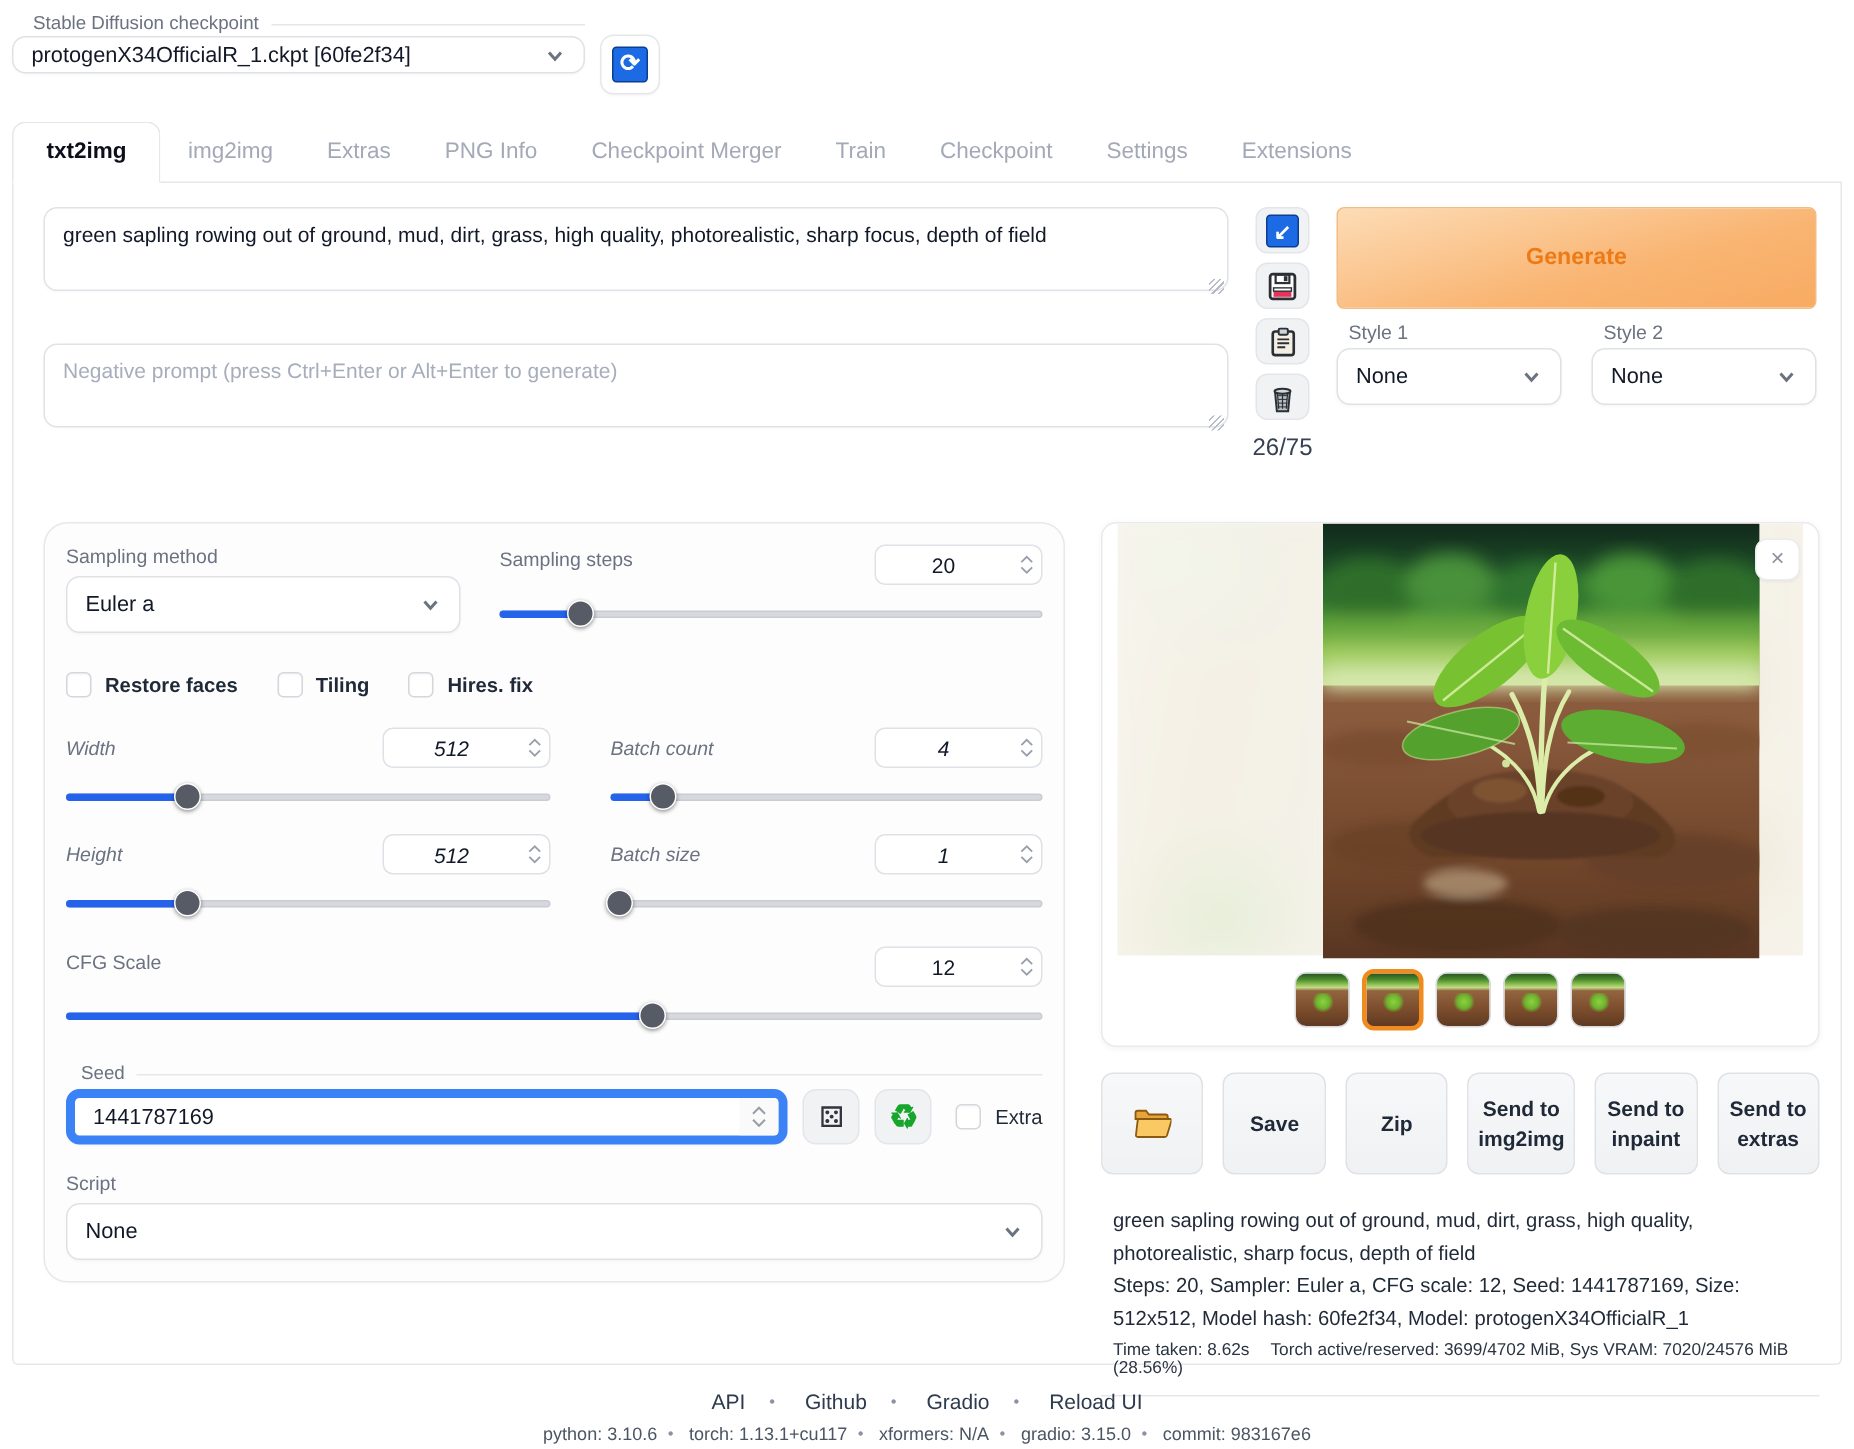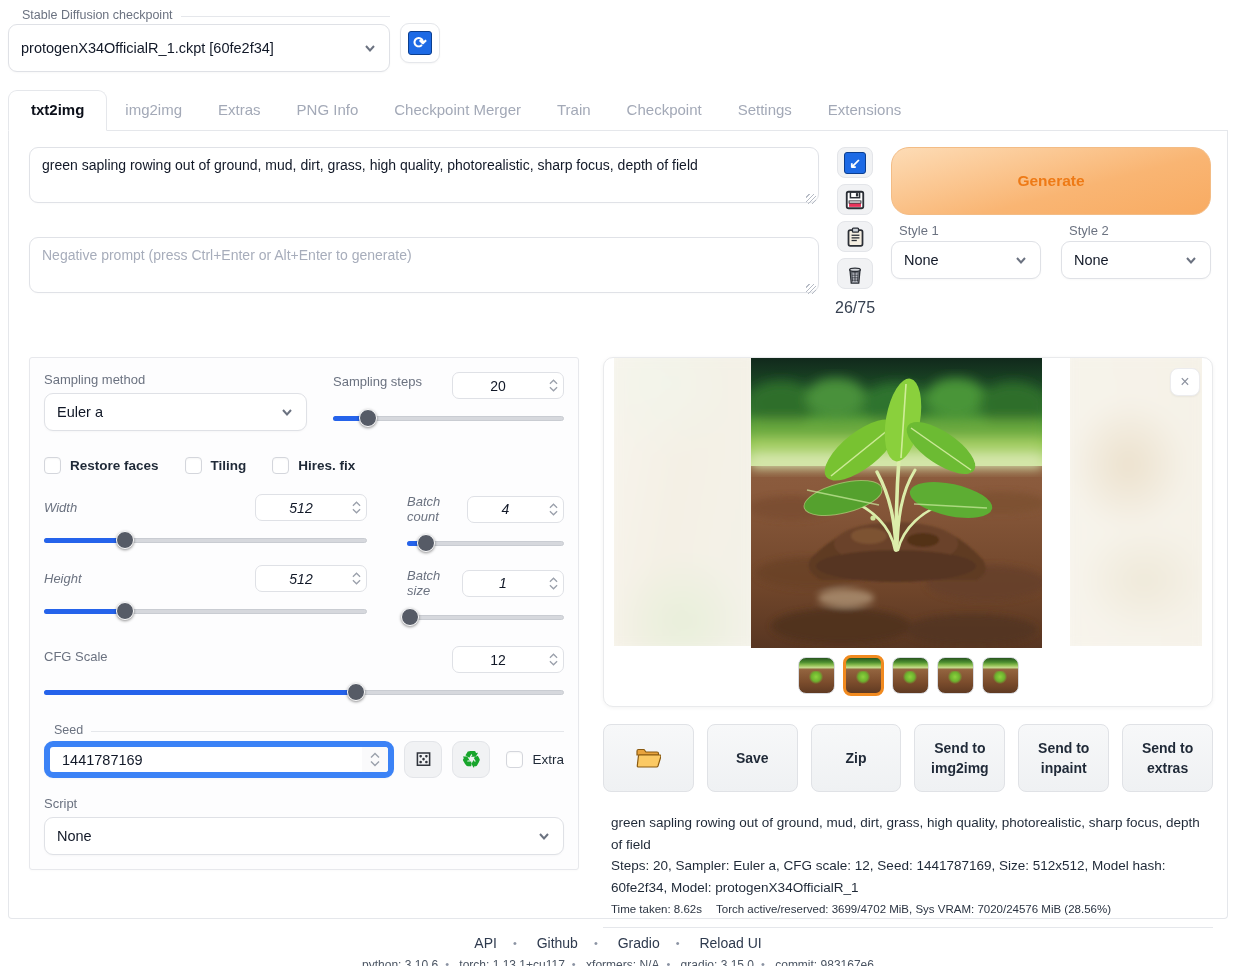--- a/index.html
+++ b/index.html
@@ -4,21 +4,21 @@
 <style>
   * { margin:0; padding:0; box-sizing:border-box; }
   html,body { width:1236px; height:966px; background:#fff; font-family:"Liberation Sans", sans-serif; color:#1f2937; overflow:hidden; }
 
   
   .topbar { display:flex; align-items:flex-start; gap:10px; padding:8px 8px 12px 8px; }
   .ckpt-group { width:382px; }
   .label-row { display:flex; align-items:center; gap:8px; padding:0 0 2px 14px; }
   .fld-label { font-size:12.5px; color:#6b7280; white-space:nowrap; }
   .label-line { flex:1; height:1px; background:#e5e7eb; margin-top:2px; }
-  .selectbox { display:flex; align-items:center; justify-content:space-between; background:#fff; border:1px solid #dfe1e6; border-radius:9px; height:48px; padding:0 12px; font-size:14.5px; color:#111827; box-shadow:0 1px 2px rgba(0,0,0,.03); cursor:pointer; }
+  .selectbox { display:flex; align-items:center; justify-content:space-between; background:#fff; border:1px solid #dfe1e6; border-radius:9px; height:25px; padding:0 12px; font-size:14.5px; color:#111827; box-shadow:0 1px 2px rgba(0,0,0,.03); cursor:pointer; }
   .chev { width:14px; height:14px; flex:none; }
   .iconbtn { width:40px; height:40px; border:1px solid #e5e7eb; border-radius:9px; background:#fff; display:flex; align-items:center; justify-content:center; cursor:pointer; box-shadow:0 1px 2px rgba(0,0,0,.04); }
   .blue-sq { width:24px; height:24px; background:#1d6ae5; border:1px solid #0b3e8f; border-radius:3px; color:#fff; display:flex; align-items:center; justify-content:center; font-size:16px; font-weight:bold; line-height:1; }
 
   
   .tabbar { display:flex; align-items:flex-end; margin:6px 8px 0 8px; border-bottom:1px solid #e5e7eb; padding-left:0; }
   .tab { font-size:15px; color:#a3a9b7; padding:10px 18px 12px 18px; cursor:pointer; white-space:nowrap; }
   .tab.active { color:#0b0f19; font-weight:bold; background:#fff; border:1px solid #e5e7eb; border-bottom:1px solid #fff; border-radius:9px 9px 0 0; margin-bottom:-1px; padding:10px 22px 12px 22px; }
 
   
@@ -29,31 +29,31 @@
   .ta-wrap { position:relative; }
   textarea.prompt { width:100%; height:56px; resize:none; border:1px solid #e0e2e7; border-radius:9px; padding:9px 12px; font-family:"Liberation Sans", sans-serif; font-size:14px; color:#111827; outline:none; box-shadow:0 1px 2px rgba(0,0,0,.02); }
   textarea.prompt::placeholder { color:#a7adbb; }
   .grip { position:absolute; right:3px; bottom:3px; width:10px; height:10px; background:repeating-linear-gradient(135deg, transparent 0 2px, #b7bcc6 2px 3px); pointer-events:none; }
   .tools-col { width:40px; display:flex; flex-direction:column; gap:6px; align-items:center; }
   .minibtn { width:36px; height:31px; background:#f1f2f4; border:1px solid #e3e5e9; border-radius:8px; display:flex; align-items:center; justify-content:center; cursor:pointer; }
   .paste-sq { width:22px; height:22px; background:#1d6ae5; border:1px solid #0b3e8f; border-radius:3px; color:#fff; font-size:14px; font-weight:bold; display:flex; align-items:center; justify-content:center; }
   .counter { font-size:16px; color:#374151; margin-top:4px; }
 
   .gen-col { width:320px; }
-  .generate { width:100%; height:68px; border:1px solid #f3bc85; border-radius:18px; background:linear-gradient(165deg,#fddcb6 0%,#fbc астр 0%); background:linear-gradient(165deg,#fddcb6 0%,#f9b573 60%,#f8ab62 100%); color:#ee7a16; font-size:15.5px; font-weight:bold; cursor:pointer; font-family:"Liberation Sans", sans-serif; }
+  .generate { width:100%; height:68px; border:1px solid #f3bc85; border-radius:5px; background:linear-gradient(165deg,#fddcb6 0%,#fbc астр 0%); background:linear-gradient(165deg,#fddcb6 0%,#f9b573 60%,#f8ab62 100%); color:#ee7a16; font-size:15.5px; font-weight:bold; cursor:pointer; font-family:"Liberation Sans", sans-serif; }
   .styles-row { display:flex; gap:20px; margin-top:8px; }
   .style-box { flex:1; }
   .style-box .fld-label { padding-left:8px; font-size:13px; }
   .style-box .selectbox { height:38px; margin-top:3px; }
 
   
   .mainrow { display:flex; gap:24px; margin-top:40px; align-items:flex-start; }
 
   
-  .panel { width:550px; border:1px solid #e7e8ec; border-radius:3px; background:#fdfdfe; padding:14px; box-shadow:0 1px 2px rgba(0,0,0,.02); }
+  .panel { width:681px; border:1px solid #e7e8ec; border-radius:16px; background:#fdfdfe; padding:14px; box-shadow:0 1px 2px rgba(0,0,0,.02); }
   .row1 { display:flex; gap:26px; }
   .half-l { width:263px; }
   .half-r { flex:1; }
   .lbl { font-size:13px; color:#6b7280; margin-bottom:6px; }
   .sel { display:flex; align-items:center; justify-content:space-between; height:38px; border:1px solid #dfe1e6; border-radius:9px; background:#fff; padding:0 12px; font-size:14.5px; color:#111827; cursor:pointer; box-shadow:0 1px 2px rgba(0,0,0,.03); }
   .steps-head { display:flex; align-items:flex-start; justify-content:space-between; }
   .numin { display:flex; width:112px; height:27px; border:1px solid #dfe1e6; border-radius:7px; background:#fff; overflow:hidden; }
   .numin .val { flex:1; display:flex; align-items:center; justify-content:center; font-size:14px; color:#111827; }
   .numin .spin { width:20px; display:flex; flex-direction:column; align-items:center; justify-content:center; gap:1px; color:#9aa0ab; cursor:pointer; }
   .numin .spin svg { width:9px; height:6px; }

